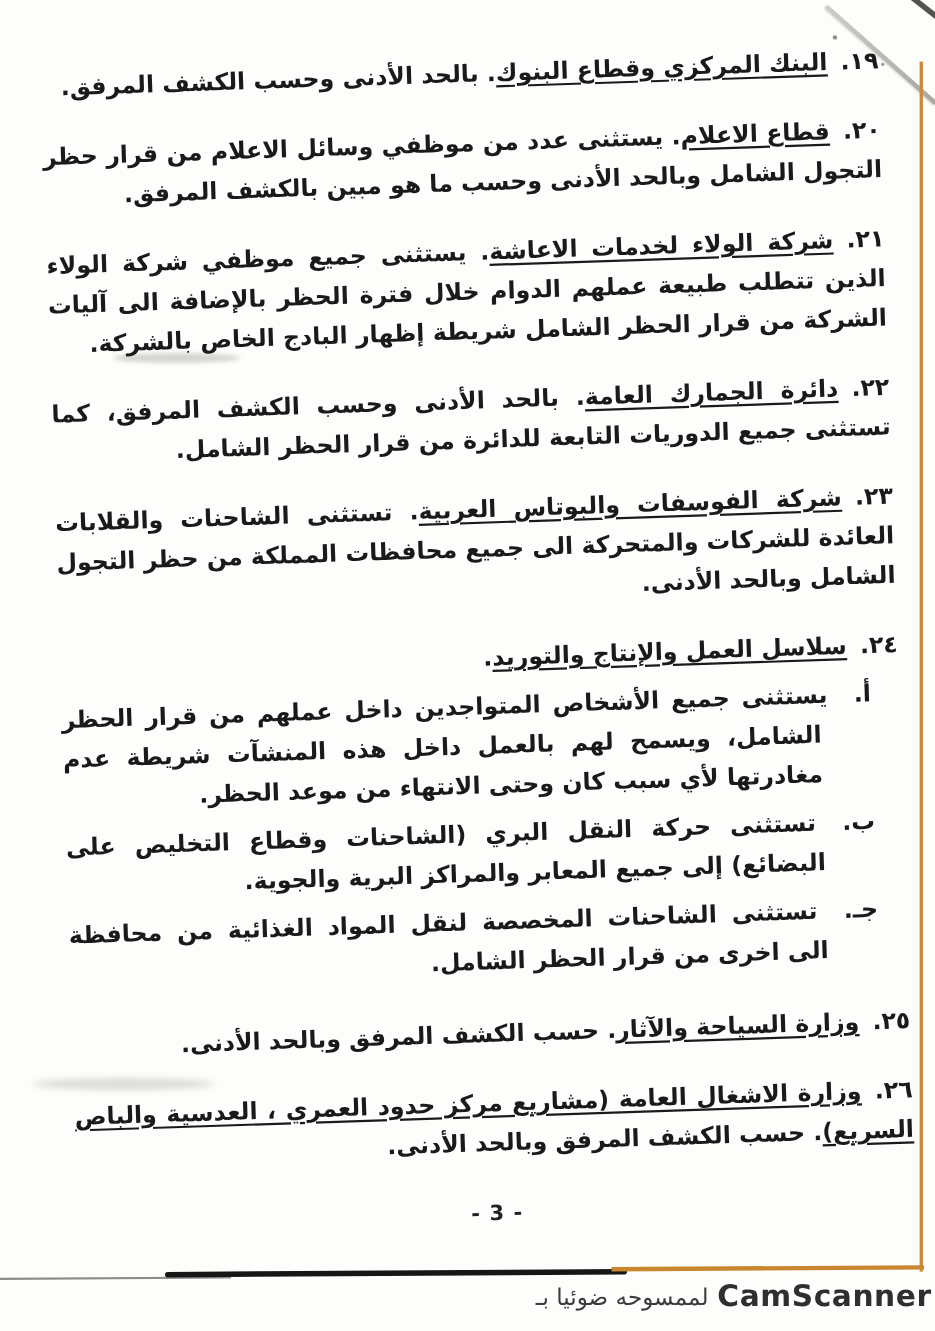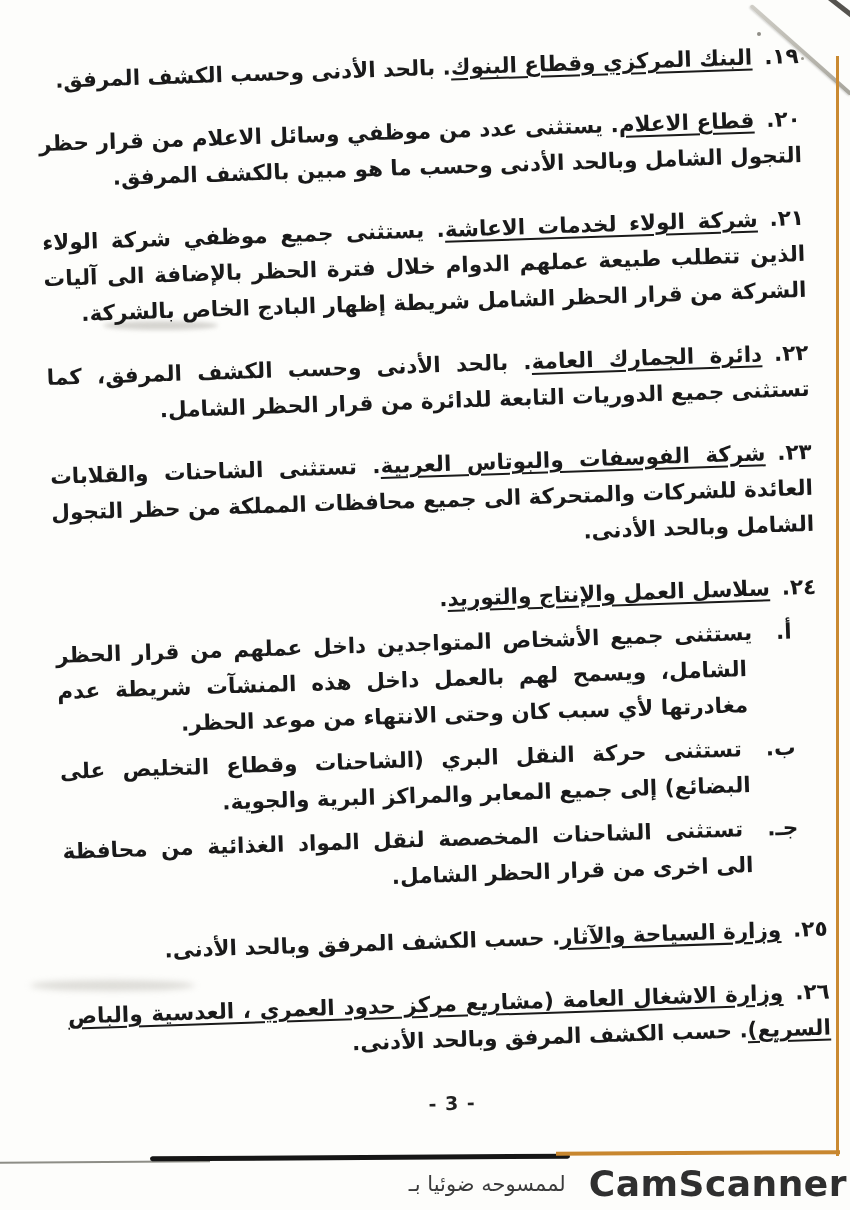--- a/index.html
+++ b/index.html
@@ -77,24 +77,24 @@
     position:absolute;left:103px;top:321px;width:115px;height:9px;
     background:#b5b3ad;opacity:.55;filter:blur(2px);border-radius:50%;
   }
   .smudge2{
     position:absolute;left:30px;top:980px;width:165px;height:11px;
     background:#bebcb5;opacity:.5;filter:blur(3px);border-radius:50%;
   }
   
   .watermark{
     position:absolute;top:1163px;right:3px;
-    display:flex;align-items:center;gap:23px;direction:ltr;
+    display:flex;align-items:center;gap:8px;direction:ltr;
   }
   .wm-ar{font-size:21px;color:#3b3b3b;font-weight:normal;}
-  .wm-brand{font-size:36px;color:#2f2f2f;font-weight:bold;letter-spacing:.5px;}
+  .wm-brand{font-size:27px;color:#2f2f2f;font-weight:bold;letter-spacing:.5px;}
 </style>
 </head>
 <body>
 
 <div class="page">
 
   <div class="fold-line"></div>
   <div class="corner-tick"></div>
   <div class="speck1"></div>
   <div class="speck2"></div>

